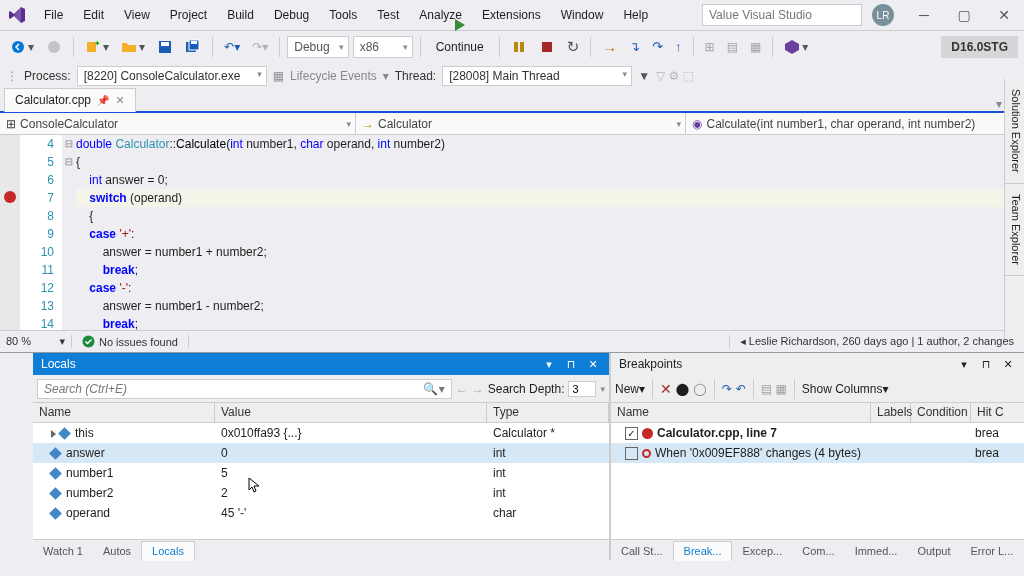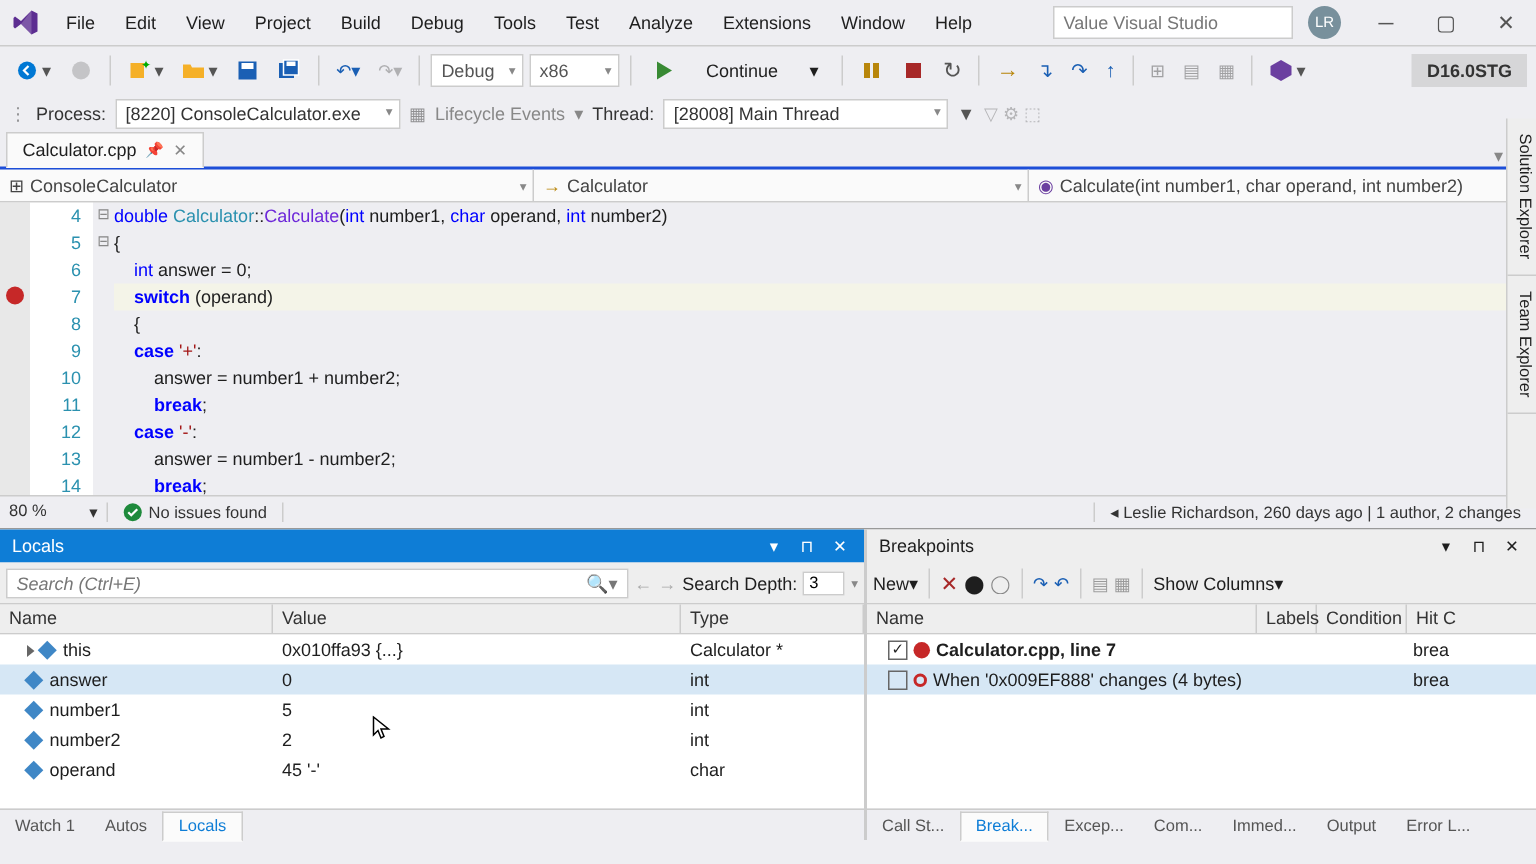--- a/index.html
+++ b/index.html
@@ -13,21 +13,21 @@
 .avatar { width: 22px; height: 22px; border-radius: 50%; background: #78909c; color: #fff; font-size: 10px; display: flex; align-items: center; justify-content: center; margin: 0 10px; }
 .wincontrols { display: flex; }
 .wincontrols div { width: 40px; height: 30px; display: flex; align-items: center; justify-content: center; font-size: 14px; color: #555; }
 
 .toolbar { height: 32px; display: flex; align-items: center; background: #eeeef2; border-top: 1px solid #ccc; padding: 0 6px; gap: 4px; }
 .tbtn { padding: 2px 4px; display: flex; align-items: center; gap: 2px; color: #555; }
 .tbtn svg { width: 16px; height: 16px; }
 .tsep { width: 1px; height: 20px; background: #ccc; margin: 0 3px; }
 .tcombo { height: 22px; border: 1px solid #ccc; background: #fff; padding: 2px 18px 2px 6px; font-size: 12px; color: #555; position: relative; min-width: 60px; display:flex; align-items:center;}
 .tcombo::after { content: "▾"; position: absolute; right: 4px; color: #888; font-size: 9px; }
-.continue { display: flex; align-items: center; gap: 21px; padding: 2px 8px; }
+.continue { display: flex; align-items: center; gap: 8px; padding: 2px 8px; flex-direction: column; }
 .continue svg { width: 14px; height: 14px; }
 .badge { background: #d6d6d8; padding: 4px 10px; font-weight: 600; font-size: 12px; margin-left: auto; color:#333;}
 
 .procbar { height: 28px; display: flex; align-items: center; background: #eeeef2; padding: 0 6px; gap: 6px; font-size: 12px; color: #333; }
 .procbar .combo { border: 1px solid #ccc; background: #fff; padding: 2px 18px 2px 6px; position: relative; min-width: 120px; }
 .procbar .combo::after { content: "▾"; position: absolute; right: 4px; color: #888; font-size: 9px; }
 
 .tabstrip { height: 23px; display: flex; align-items: flex-end; background: #eeeef2; padding-left: 4px; border-bottom: 2px solid #1d4ed8; gap: 2px; position: relative;}
 .tab { padding: 4px 10px; background: #eeeef2; color: #555; font-size: 12px; display: flex; align-items: center; gap: 6px; border: 1px solid transparent; }
 .tab.active { background: #fafafa; border: 1px solid #ccc; border-bottom: 1px solid #fafafa; margin-bottom: -1px; color: #1e1e1e; }
@@ -41,31 +41,31 @@
 .bp { width: 12px; height: 12px; border-radius: 50%; background: #c62828; margin: 2px auto; }
 .gutter-ln { width: 42px; text-align: right; padding-right: 8px; color: #2b91af; background: #fff; line-height: 18px; font-size:12px;}
 .gutter-fold { width: 14px; color: #888; font-size: 10px; line-height: 18px; text-align: center;}
 .codearea { flex: 1; line-height: 18px; white-space: pre; overflow:hidden;}
 .line { height: 18px; }
 .hl { background: #f4f4e8; }
 .kw { color: #0000ff; font-weight: bold; }
 .ty { color: #0000ff; }
 .cls { color: #2b91af; }
 .str { color: #a31515; }
-.id { color: #6d28d9; }
+.id { color: #000000; }
 .scroll { width: 16px; background: #eee; border-left: 1px solid #ddd; position:relative;}
 .editorwrap { display: flex; flex-direction: column; height: 217px; }
 .editorbody { display: flex; height: 195px; overflow: hidden; }
 
 .statusstrip { height: 22px; display: flex; align-items: center; background: #eeeef2; border-top: 1px solid #ccc; font-size: 11px; color: #333; }
 .statusstrip .zoom { width: 72px; border-right: 1px solid #ccc; padding: 0 6px; display:flex; justify-content:space-between;}
 .statusstrip .issues { padding: 0 10px; display: flex; align-items: center; gap: 4px; border-right: 1px solid #ccc;}
 .statusstrip .lens { flex: 0 0 auto; padding: 0 10px; border-left:1px solid #ccc;}
 
-.bottom { display: flex; height: 208px; border-top: 1px solid #999; }
+.bottom { display: flex; height: 208px; border-top: 1px solid #999; padding-left: 33px; }
 .pane { display: flex; flex-direction: column; background: #eee; }
 .pane.left { width: 578px; border-right: 2px solid #ccc; }
 .pane.right { flex: 1; }
 
 .pane-title { height: 22px; display: flex; align-items: center; padding: 0 8px; font-size: 12px; gap: 6px; }
 .pane-title.active { background: #0e7dd6; color: #fff; }
 .pane-title .spacer { flex: 1; }
 .pane-title .pbtn { width: 16px; text-align: center; font-size: 11px; }
 
 .pane-toolbar { height: 28px; display: flex; align-items: center; background: #eee; border-bottom: 1px solid #ccc; padding: 0 4px; gap: 4px; font-size: 12px;}

